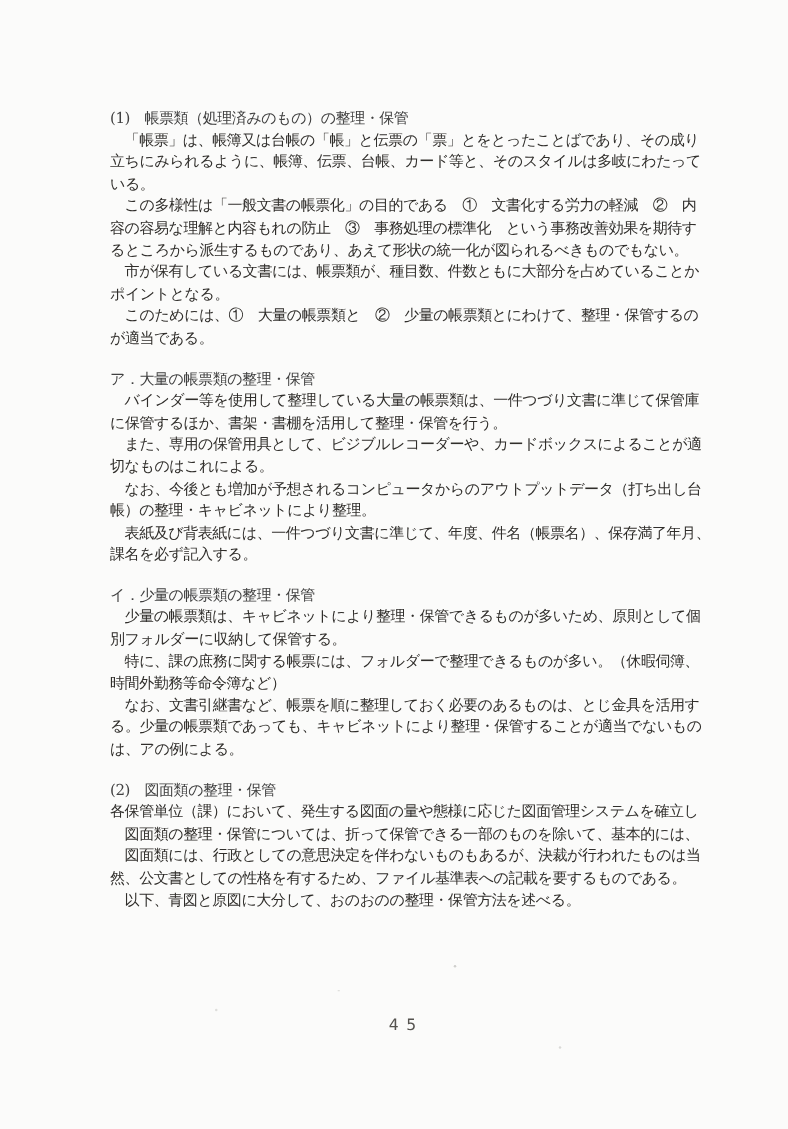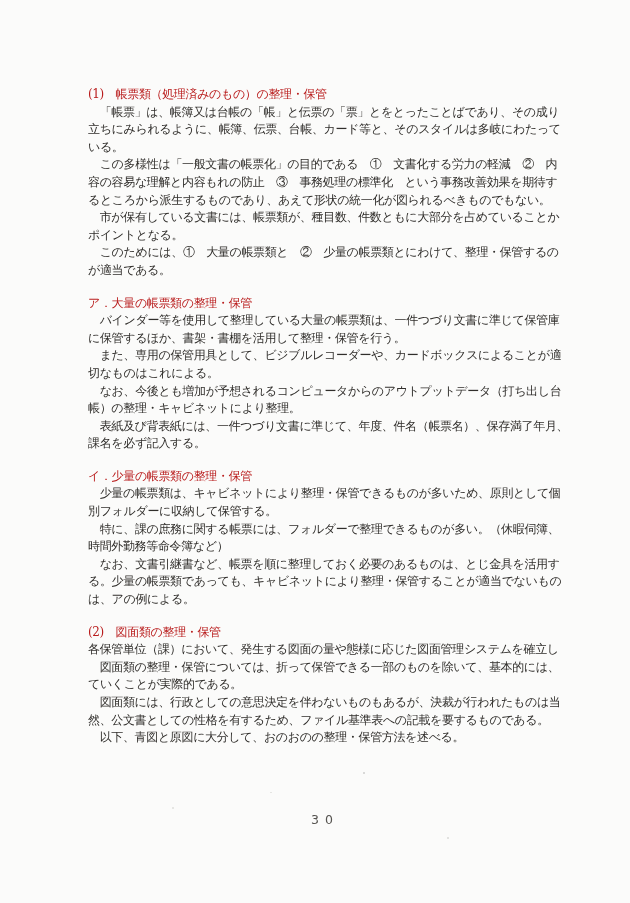--- a/index.html
+++ b/index.html
@@ -25,21 +25,21 @@
     color: #302e2b;
     font-size: 12px;
     letter-spacing: -0.35px;
   }
   .line {
     height: 17.6px;
     line-height: 17.6px;
     white-space: pre;
   }
   .block.heading .line {
-    color: #b91c1c;
+    color: #404040;
   }
   .block.gap {
     margin-top: 15px;
   }
   .page-number {
     position: absolute;
     top: 812px;
     left: 88px;
     width: 474px;
     text-align: center;
@@ -103,24 +103,23 @@
         <div class="line">　なお、文書引継書など、帳票を順に整理しておく必要のあるものは、とじ金具を活用す</div>
         <div class="line">る。少量の帳票類であっても、キャビネットにより整理・保管することが適当でないもの</div>
         <div class="line">は、アの例による。</div>
       </div>
       <div class="block heading gap">
         <div class="line">(2)　図面類の整理・保管</div>
       </div>
       <div class="block body">
         <div class="line">各保管単位（課）において、発生する図面の量や態様に応じた図面管理システムを確立し</div>
         <div class="line">　図面類の整理・保管については、折って保管できる一部のものを除いて、基本的には、</div>
-        <div class="line">ていくことが実際的である。</div>
         <div class="line">　図面類には、行政としての意思決定を伴わないものもあるが、決裁が行われたものは当</div>
         <div class="line">然、公文書としての性格を有するため、ファイル基準表への記載を要するものである。</div>
         <div class="line">　以下、青図と原図に大分して、おのおのの整理・保管方法を述べる。</div>
       </div>
     </div>
-  <div class="page-number">30</div>
+  <div class="page-number">45</div>
   <div class="speck s1"></div>
   <div class="speck s2"></div>
   <div class="speck s3"></div>
   <div class="speck s4"></div>
 </div>
 
 </body></html>

